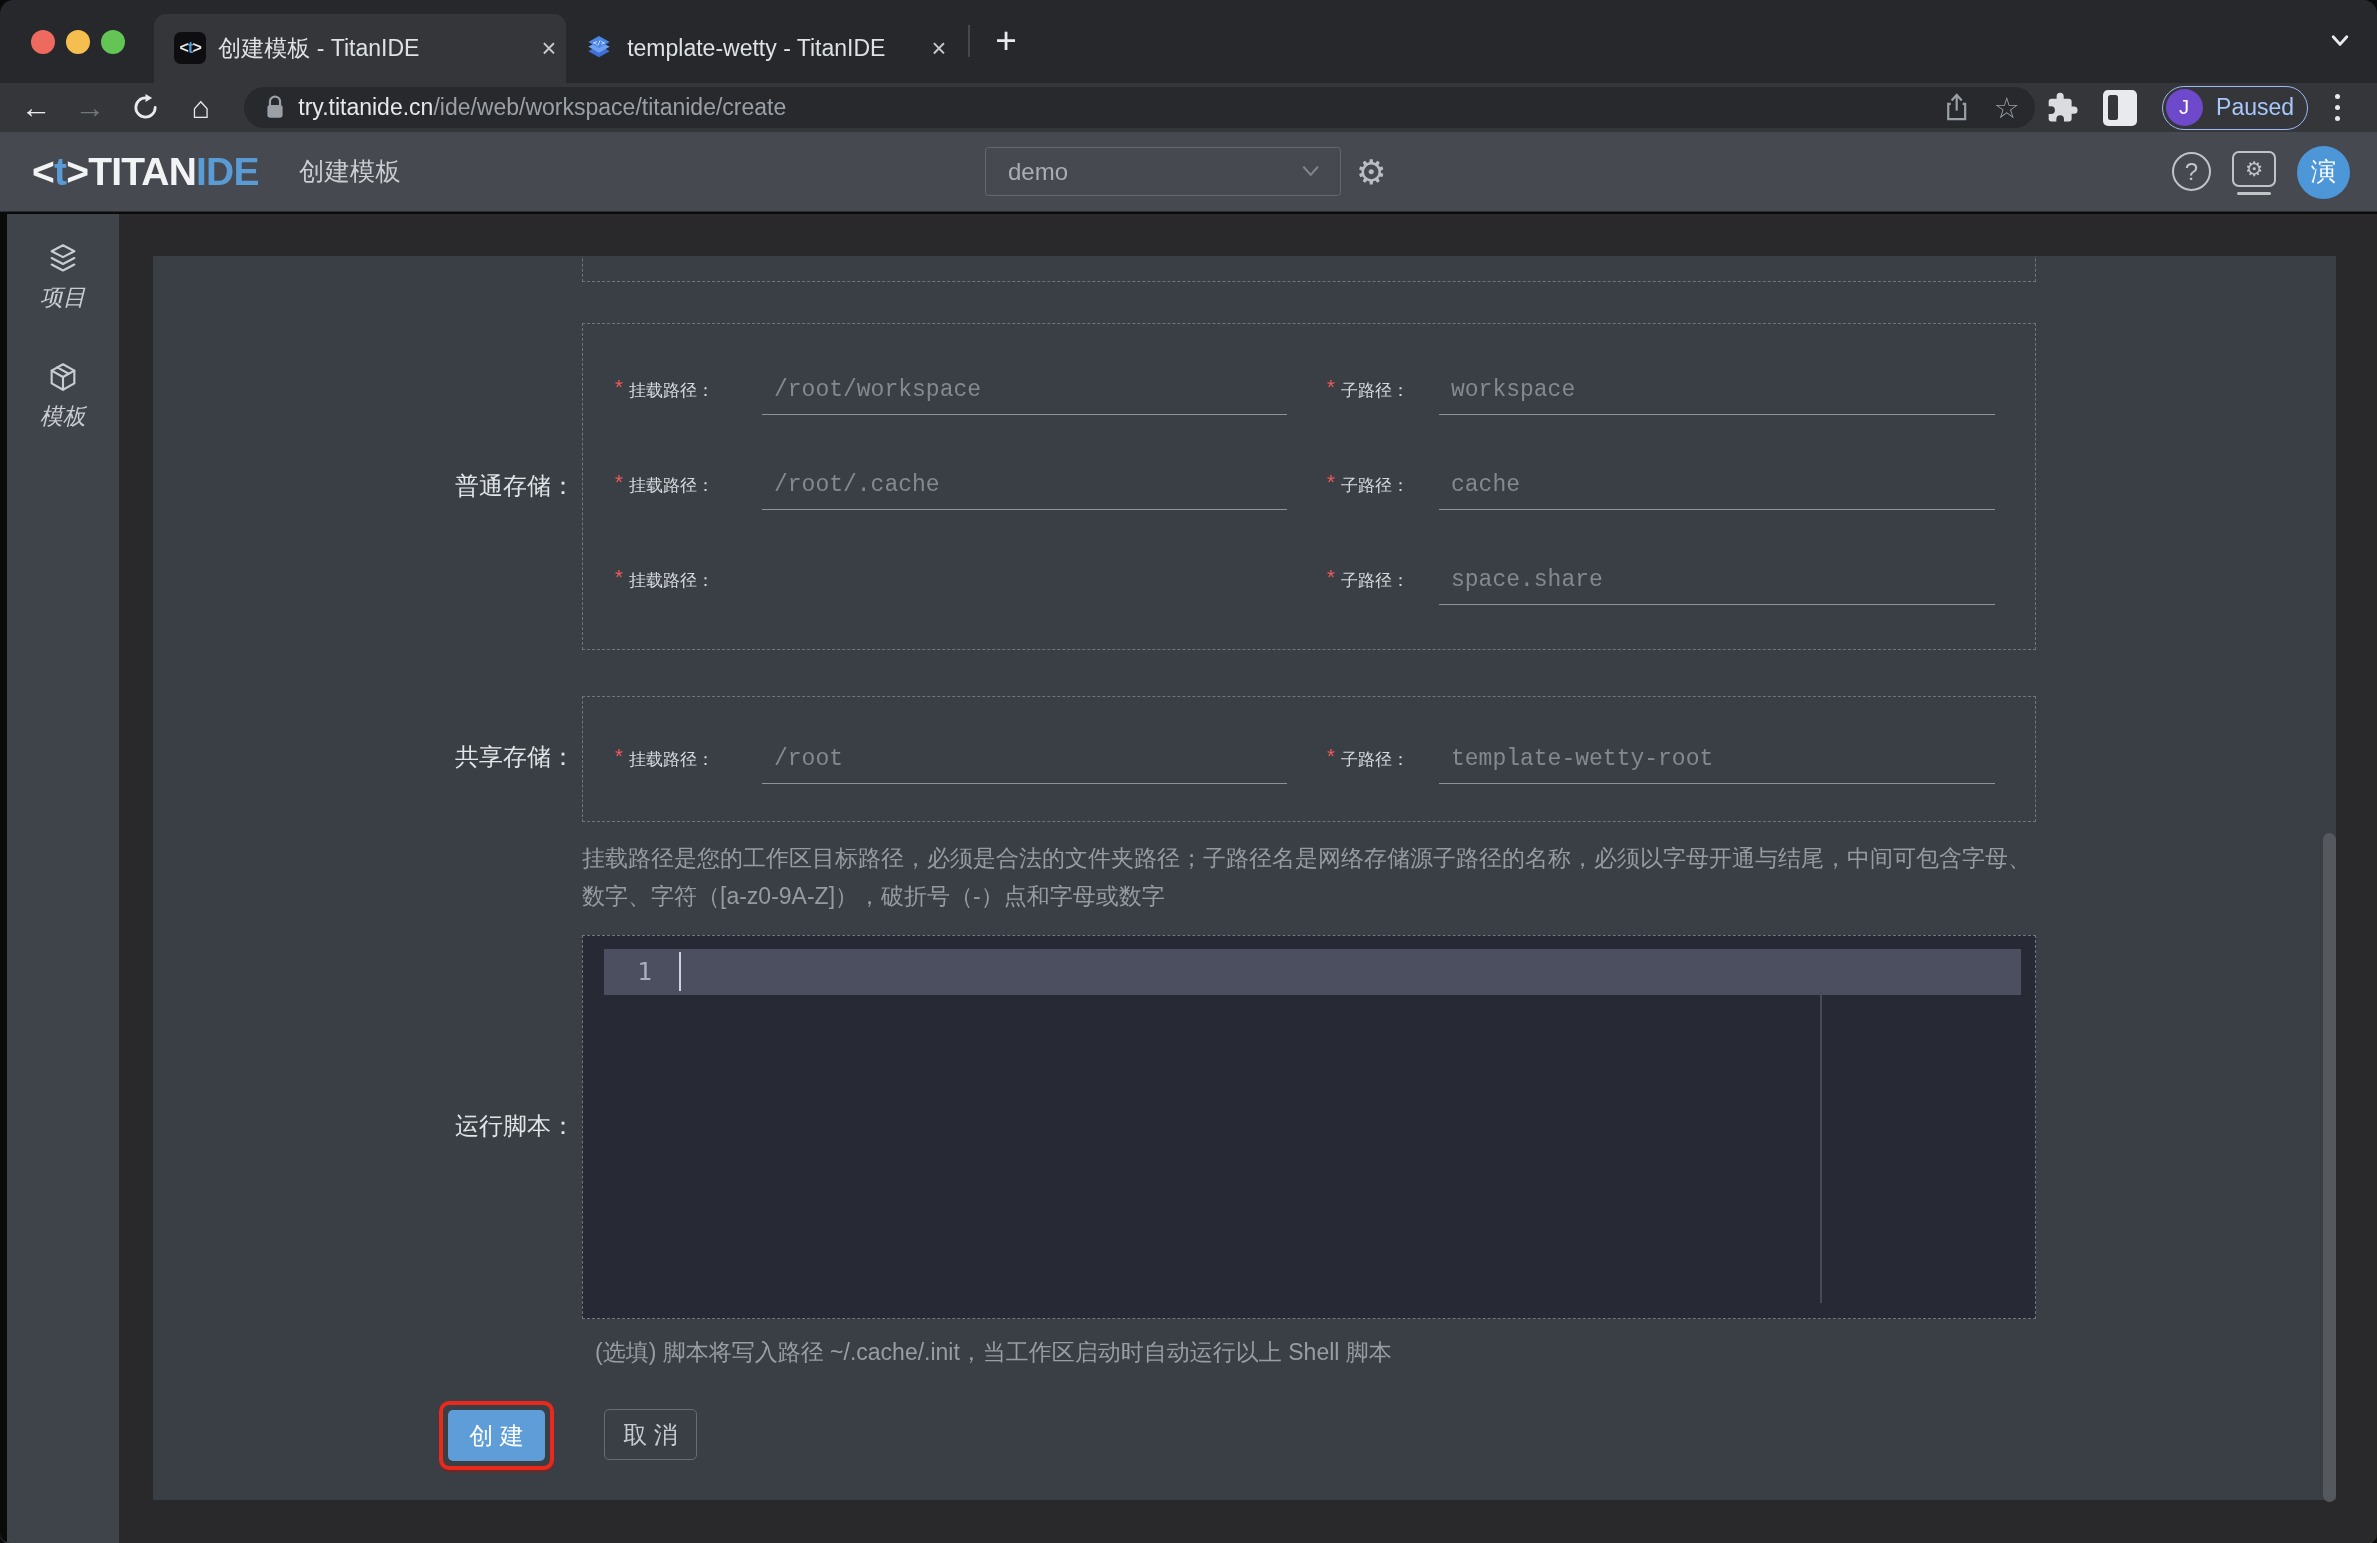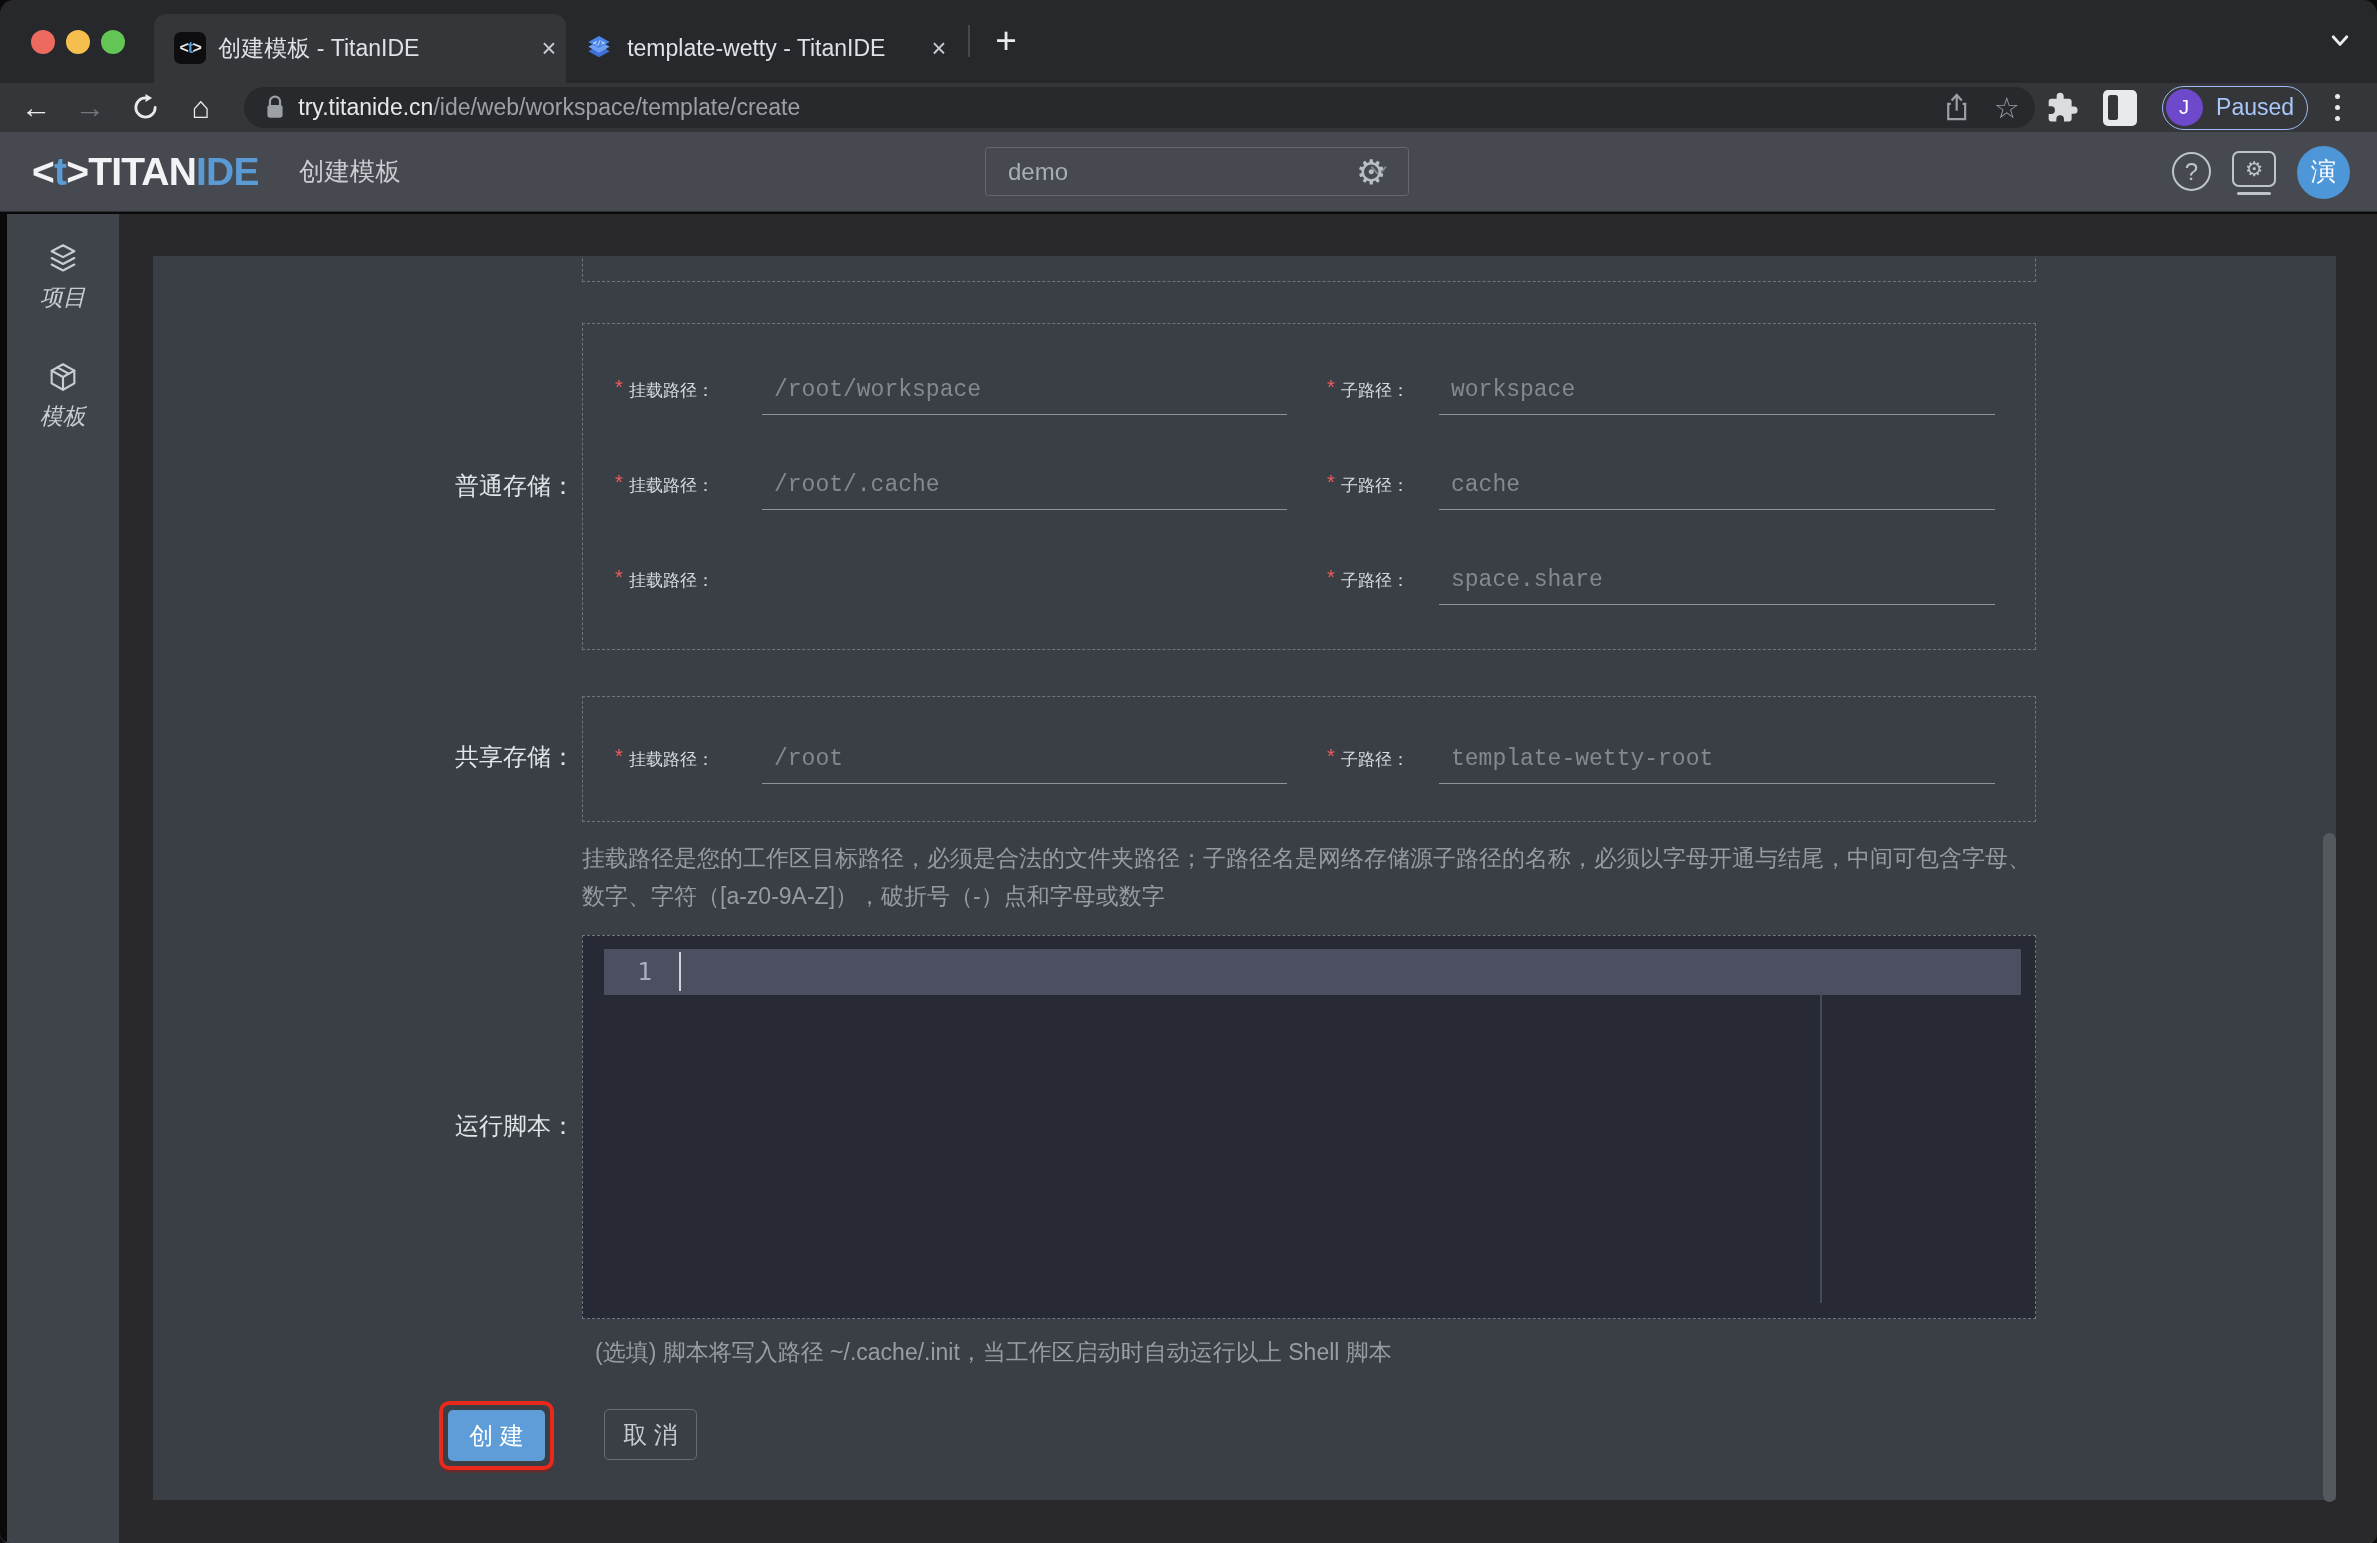--- a/index.html
+++ b/index.html
@@ -58,21 +58,21 @@
   .moredots i { width: 5.1px; height: 5.1px; background: #e8eaed; border-radius: 50%; display: block; }
 
   
   .appheader { position: absolute; left: 0; top: 132px; width: 2377px; height: 80px; background: #46494f;
                border-bottom: 1.7px solid #2b2c2f; }
   .logo { position: absolute; left: 32px; top: 0; height: 80px; display: flex; align-items: center;
           font-size: 39px; font-weight: bold; letter-spacing: -0.8px; white-space: nowrap; }
   .logo .wht { color: #f2f3f4; } .logo .blu { color: #5b9bd5; }
   .pagetitle { position: absolute; left: 299px; top: 0; height: 80px; display: flex; align-items: center;
                font-size: 25.4px; color: #c9ccd0; }
-  .wsselect { position: absolute; left: 985px; top: 15.3px; width: 424px; height: 49px; border: 0.8px solid #64686e;
+  .wsselect { position: absolute; left: 985px; top: 15.3px; width: 356px; height: 49px; border: 0.8px solid #64686e;
               border-radius: 3.4px; display: flex; align-items: center; }
   .wsselect .val { font-size: 24px; color: #a9aeb4; margin-left: 22px; flex: 1; }
   .wsselect .chev { margin-right: 17px; }
   .hdr-gear { position: absolute; left: 1356px; top: 0; height: 80px; display: flex; align-items: center;
               font-size: 34px; color: #b9bec3; }
   .help-circle { position: absolute; left: 2172px; top: 20.3px; width: 39px; height: 39px; border: 2.5px solid #bfc4c8;
                  border-radius: 50%; color: #bfc4c8; font-size: 24px; display: flex; align-items: center; justify-content: center; }
   .sysico { position: absolute; left: 2232px; top: 18.6px; width: 44px; height: 44px; }
   .sysico .scr { position: absolute; left: 0; top: 0; width: 44px; height: 36px; border: 2.5px solid #bfc4c8; border-radius: 6.8px;
                  display: flex; align-items: center; justify-content: center; color: #bfc4c8; font-size: 20.3px; }
@@ -184,21 +184,21 @@
     </span>
     <span class="nav-ico" style="left:180px;">⌂</span>
 
     <div class="addr">
       <span class="lock">
         <svg width="22" height="27" viewBox="0 0 26 32">
             <path d="M7 14 V9 a6 6 0 0 1 12 0 V14" fill="none" stroke="#9aa0a6" stroke-width="2.6"></path>
             <rect x="4" y="13" width="18" height="15" rx="3" fill="#9aa0a6"></rect>
           </svg>
       </span>
-      <span class="url"><span class="host">try.titanide.cn</span><span class="path">/ide/web/workspace/template/create</span></span>
+      <span class="url"><span class="host">try.titanide.cn</span><span class="path">/ide/web/workspace/titanide/create</span></span>
       <span class="addr-right">
         <span>
           <svg width="25.4" height="30.5" viewBox="0 0 30 36">
               <path d="M8 14 H5 V32 H25 V14 H22" fill="none" stroke="#9aa0a6" stroke-width="2.6"></path>
               <line x1="15" y1="4" x2="15" y2="22" stroke="#9aa0a6" stroke-width="2.6"></line>
               <polyline points="9,10 15,3.5 21,10" fill="none" stroke="#9aa0a6" stroke-width="2.6"></polyline>
             </svg>
         </span>
         <span class="star">☆</span>
       </span>

